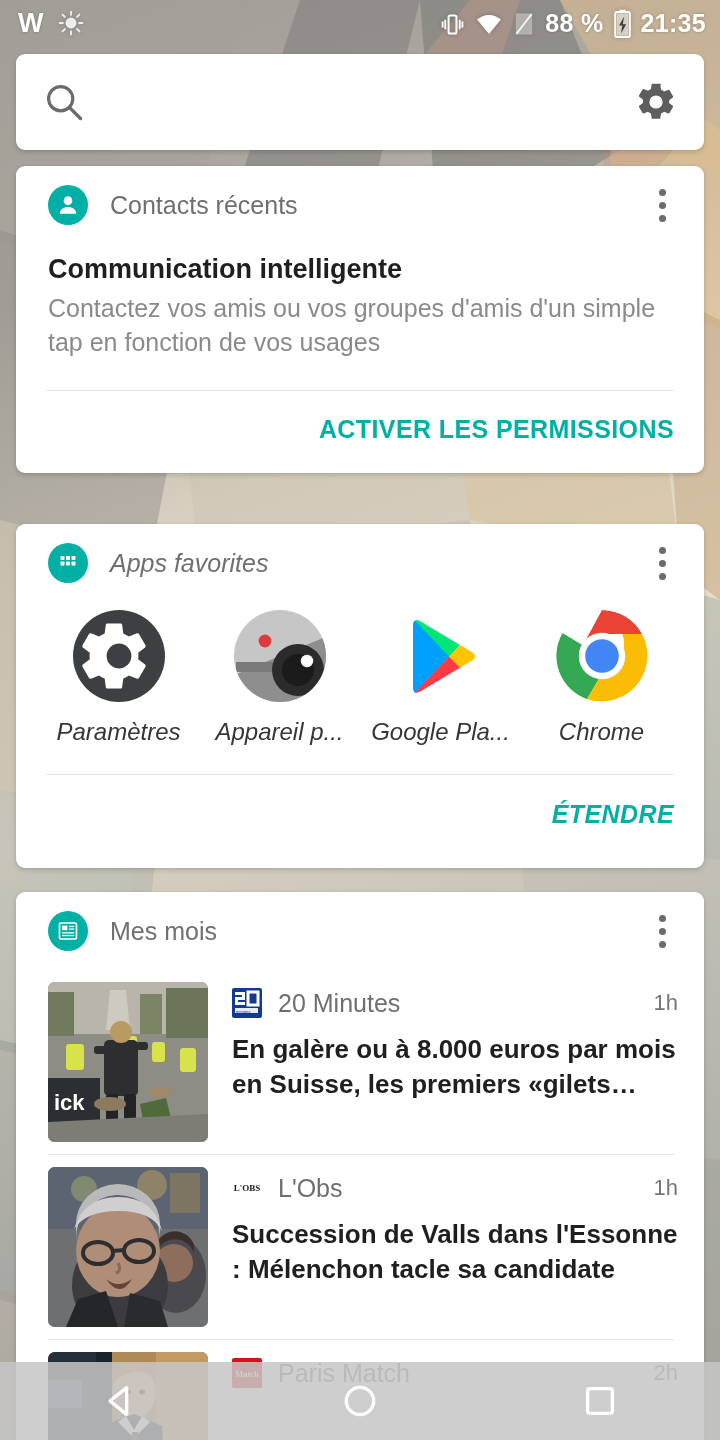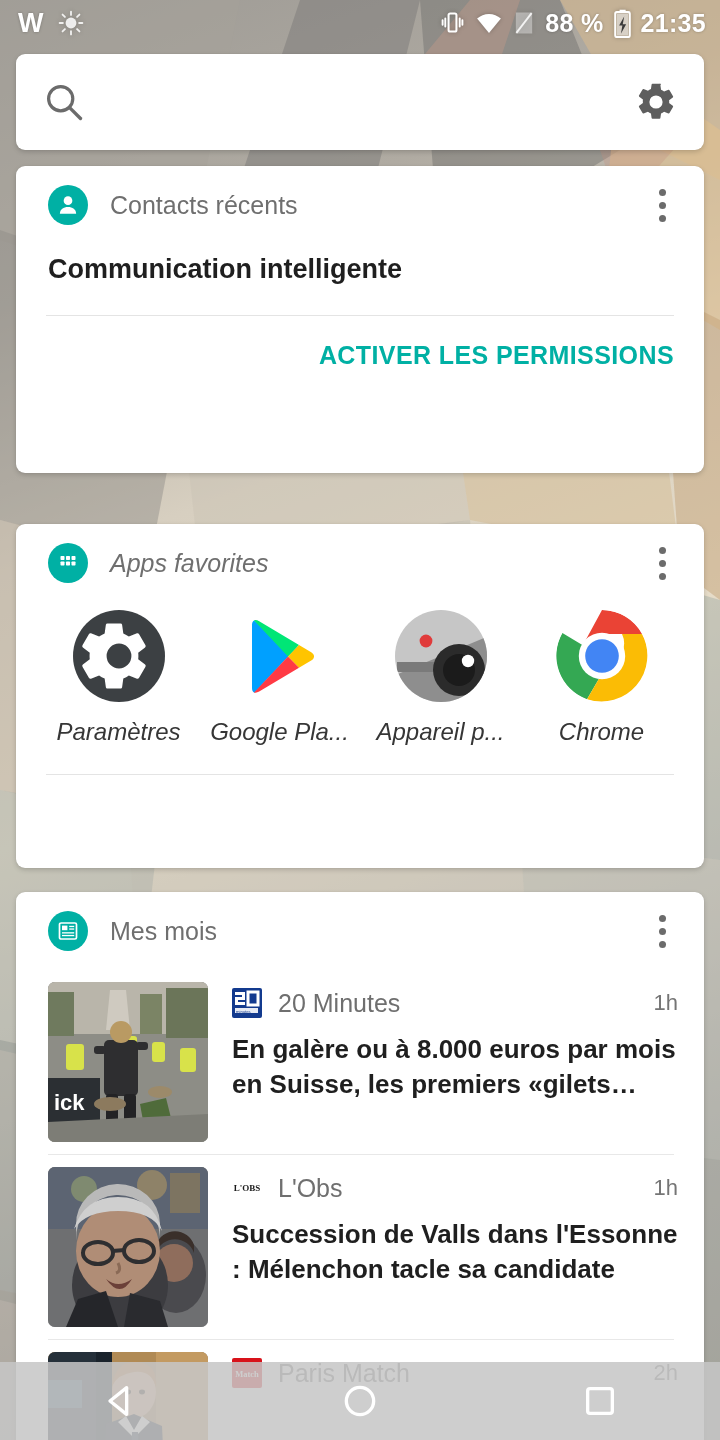--- a/index.html
+++ b/index.html
@@ -21,21 +21,21 @@
 
   
   #statusbar {
     position:absolute; top:0; left:0; width:720px; height:46px;
     z-index:30;
     display:flex; align-items:center;
     padding:0 14px 0 18px;
     color:#ffffff;
   }
   #statusbar .sb-left { display:flex; align-items:center; gap:14px; }
-  #statusbar .sb-right { margin-left:auto; display:flex; align-items:flex-start; gap:9px; }
+  #statusbar .sb-right { margin-left:auto; display:flex; align-items:flex-end; gap:9px; }
   .sb-text { font-size:25px; font-weight:bold; letter-spacing:0.3px;
              text-shadow:0 0 3px rgba(0,0,0,.28); }
   .sb-ico { display:block; filter:drop-shadow(0 0 2px rgba(0,0,0,.25)); }
 
   
   #content { position:absolute; inset:0; z-index:10; padding-top:46px; }
 
   .card {
     position:absolute; left:16px; width:688px;
     background:#ffffff; border-radius:9px;
@@ -209,20 +209,21 @@
       </div>
       <div class="hdr-title">Contacts récents</div>
       <div class="kebab">
         <span></span>
           <span></span>
           <span></span>
       </div>
     </div>
     <div id="contacts-body">
       <div class="promo-title">Communication intelligente</div>
+      <div class="promo-desc">Contactez vos amis ou vos groupes d'amis d'un simple tap en fonction de vos usages</div>
     </div>
     <div class="divider"></div>
     <div class="card-action">
       <span class="action-text">ACTIVER LES PERMISSIONS</span>
     </div>
   </div>
 
   <div class="card" id="apps-card">
     <div class="card-header">
       <div class="hdr-badge" style="background:#00b0a4;">
@@ -248,34 +249,20 @@
     <div id="apps-row">
 
       <div class="app-item">
         <div class="app-icon">
           <svg width="96" height="96" viewBox="0 0 48 48">
             <circle cx="24" cy="24" r="23" fill="#3c4043"></circle>
             <path fill="#ffffff" d="M33.6 25.6c.06-.52.1-1.05.1-1.6s-.04-1.08-.1-1.6l3.44-2.68a.82.82 0 0 0 .2-1.04l-3.26-5.64a.82.82 0 0 0-1-.37l-4.06 1.63a11.9 11.9 0 0 0-2.76-1.6l-.61-4.32a.8.8 0 0 0-.8-.68h-6.52a.8.8 0 0 0-.8.68l-.61 4.32c-1 .4-1.92.95-2.76 1.6l-4.06-1.63a.82.82 0 0 0-1 .37L5.74 18.68a.81.81 0 0 0 .2 1.04l3.44 2.68c-.06.52-.1 1.06-.1 1.6s.04 1.08.1 1.6l-3.44 2.68a.82.82 0 0 0-.2 1.04l3.26 5.64c.2.36.64.5 1 .37l4.06-1.63c.84.65 1.76 1.2 2.76 1.6l.61 4.32c.07.39.4.68.8.68h6.52c.4 0 .73-.29.8-.68l.61-4.32c1-.4 1.92-.95 2.76-1.6l4.06 1.63c.36.13.8-.01 1-.37l3.26-5.64a.82.82 0 0 0-.2-1.04L33.6 25.6zM24 30.2a6.2 6.2 0 1 1 0-12.4 6.2 6.2 0 0 1 0 12.4z"></path>
           </svg>
         </div>
         <div class="app-label">Paramètres</div>
-      </div>
-
-      <div class="app-item">
-        <div class="app-icon">
-          <svg width="96" height="96" viewBox="0 0 48 48">
-            <path d="M11 6.5 L32.5 19.4 L11 42.5 Z" fill="#00a0ff"></path>
-            <path d="M11 6.5 L32.5 19.4 L38.5 15.9 Z" fill="#00e1a0" opacity="0"></path>
-            <path d="M11 6.2 C10.3 6.6 10 7.4 10 8.4 L10 40 C10 41 10.3 41.8 11 42.2 L28 24.2 Z" fill="#00a0ff"></path>
-            <path d="M11 6.2 L28 24.2 L33.5 18.5 L13.6 6.6 C12.6 6 11.6 5.9 11 6.2 Z" fill="#00e676"></path>
-            <path d="M33.5 18.5 L28 24.2 L33.5 29.9 L39.6 26.3 C41.5 25.2 41.5 23.2 39.6 22.1 Z" fill="#ffc400"></path>
-            <path d="M11 42.2 C11.6 42.5 12.6 42.4 13.6 41.8 L33.5 29.9 L28 24.2 Z" fill="#ff3a44"></path>
-          </svg>
-        </div>
-        <div class="app-label">Google Pla...</div>
       </div>
 
       <div class="app-item">
         <div class="app-icon">
           <svg width="96" height="96" viewBox="0 0 48 48">
             <defs>
                 <clipPath id="camClip">
                   <circle cx="24" cy="24" r="23"></circle>
                 </clipPath>
               </defs>
@@ -289,39 +276,56 @@
               <circle cx="16.5" cy="16.5" r="3.2" fill="#e03b3b"></circle>
             </g>
           </svg>
         </div>
         <div class="app-label">Appareil p...</div>
       </div>
 
       <div class="app-item">
         <div class="app-icon">
           <svg width="96" height="96" viewBox="0 0 48 48">
+            <path d="M11 6.5 L32.5 19.4 L11 42.5 Z" fill="#00a0ff"></path>
+            <path d="M11 6.5 L32.5 19.4 L38.5 15.9 Z" fill="#00e1a0" opacity="0"></path>
+            <path d="M11 6.2 C10.3 6.6 10 7.4 10 8.4 L10 40 C10 41 10.3 41.8 11 42.2 L28 24.2 Z" fill="#00a0ff"></path>
+            <path d="M11 6.2 L28 24.2 L33.5 18.5 L13.6 6.6 C12.6 6 11.6 5.9 11 6.2 Z" fill="#00e676"></path>
+            <path d="M33.5 18.5 L28 24.2 L33.5 29.9 L39.6 26.3 C41.5 25.2 41.5 23.2 39.6 22.1 Z" fill="#ffc400"></path>
+            <path d="M11 42.2 C11.6 42.5 12.6 42.4 13.6 41.8 L33.5 29.9 L28 24.2 Z" fill="#ff3a44"></path>
+          </svg>
+        </div>
+        <div class="app-label">Google Pla...</div>
+      </div>
+
+      <div class="app-item">
+        <div class="app-icon">
+          <svg width="96" height="96" viewBox="0 0 48 48">
             <defs>
                 <clipPath id="chClip">
                   <circle cx="24" cy="24" r="23"></circle>
                 </clipPath>
               </defs>
             <g clip-path="url(#chClip)">
               <path d="M24 1 A23 23 0 0 1 44 13 L24 13 A11 11 0 0 0 14.5 18.5 Z" fill="#ea4335"></path>
               <path d="M4.2 12.5 A23 23 0 0 0 16.5 45.6 L26.5 28.5 A11 11 0 0 1 14.4 18.6 Z" fill="#34a853"></path>
               <path d="M44 13 A23 23 0 0 1 16.5 45.6 L26.5 28.5 A11 11 0 0 0 34 13 Z" fill="#fbbc05"></path>
               <circle cx="24" cy="24" r="11.6" fill="#ffffff"></circle>
               <circle cx="24" cy="24" r="8.4" fill="#4285f4"></circle>
             </g>
           </svg>
         </div>
         <div class="app-label">Chrome</div>
       </div>
     </div>
 
     <div class="divider"></div>
+    <div class="card-action">
+      <span class="action-text">ÉTENDRE</span>
+    </div>
   </div>
 
   <div class="card" id="news-card">
     <div class="card-header">
       <div class="hdr-badge" style="background:#00b0a4;">
         <svg width="24" height="24" viewBox="0 0 24 24">
           <rect x="3.5" y="4" width="17" height="16" rx="1.6" fill="none" stroke="#ffffff" stroke-width="1.7"></rect>
           <rect x="6" y="6.6" width="5.4" height="4.6" fill="#ffffff"></rect>
           <g fill="#ffffff">
             <rect x="13.2" y="6.8" width="5" height="1.3"></rect>

